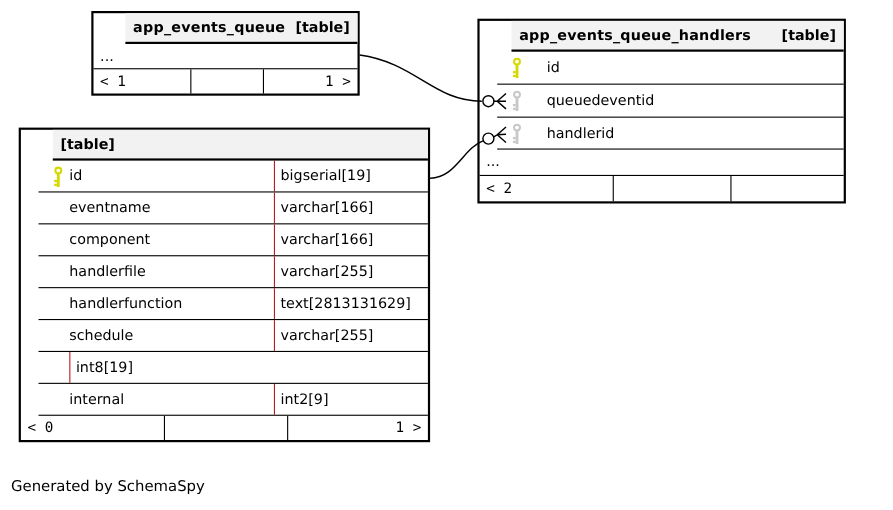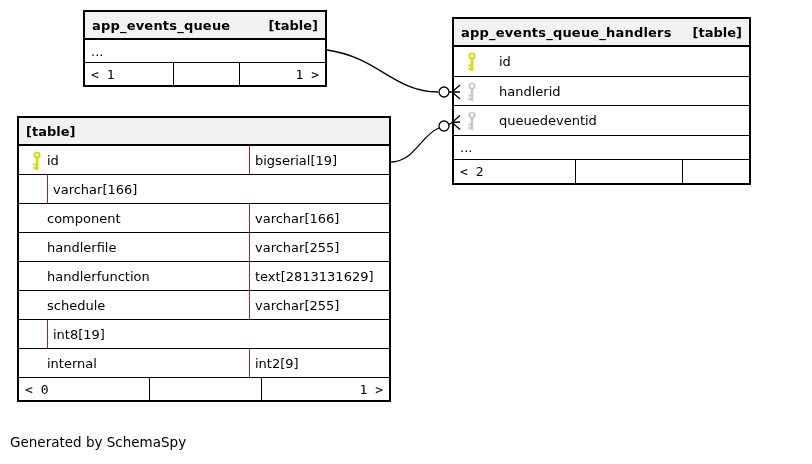--- a/index.html
+++ b/index.html
@@ -18,29 +18,31 @@
     box-sizing:border-box;
   }
   .tbl-header {
     height:28px;
     background:#f2f2f2;
     border-bottom:2px solid #000;
     display:flex; align-items:center; justify-content:space-between;
     padding:0 7px;
     font-size:13px;
     box-sizing:border-box;
+    margin-left:29px;
   }
   .tbl-name { font-weight:bold; letter-spacing:0.2px; }
   .tbl-badge { font-weight:bold; }
   .col-row {
     display:flex; align-items:stretch;
     border-bottom:1px solid #000;
     font-size:13px;
     height:29px;
     box-sizing:border-box;
+    margin-left:16px;
   }
   .t2 .col-row { height:30px; }
   .t2 .col-row.short { height:29px; }
   .keycell {
     flex:0 0 28px;
     padding-left:13px;
     display:flex; align-items:center;
     box-sizing:border-box;
   }
   .t2 .keycell { flex:0 0 45px; }
@@ -79,21 +81,21 @@
   .fcell.align-right { justify-content:flex-end; }
   
   .t1 .fcell.c1 { flex:0 0 89px; }
   .t1 .fcell.c2 { flex:0 0 66px; }
   .t2 .fcell.c1 { flex:0 0 122px; }
   .t2 .fcell.c2 { flex:0 0 107px; }
   .t3 .fcell.c1 { flex:0 0 131px; }
   .t3 .fcell.c2 { flex:0 0 112px; }
 
   #t1 { left:83px;  top:10px;  width:244px; }
-  #t2 { left:452px; top:17px;  width:299px; }
+  #t2 { left:434px; top:17px;  width:335px; }
   #t3 { left:17px;  top:116px; width:374px; }
 
   .key-icon { width:10px; height:19px; display:block; }
 
   .connectors {
     position:absolute; left:0; top:0;
     pointer-events:none;
   }
   .generated-note {
     position:absolute;
@@ -131,47 +133,47 @@
           <circle cx="5" cy="4" r="3.6"></circle>
           <rect x="3.7" y="6.5" width="2.6" height="12.5"></rect>
           <rect x="1.3" y="12.5" width="2.5" height="2.1"></rect>
           <rect x="1.3" y="16" width="2.5" height="2.1"></rect>
         </g>
         <circle cx="5" cy="4" r="1.7" fill="#ffffff"></circle>
       </svg>
     </span>
     <span class="namecell">id</span>
   </div>
+  <div class="col-row">
+    <span class="keycell">
+      <svg class="key-icon" viewBox="0 0 10 19">
+        <g fill="#c8c8c8">
+          <circle cx="5" cy="4" r="3.6"></circle>
+          <rect x="3.7" y="6.5" width="2.6" height="12.5"></rect>
+          <rect x="1.3" y="12.5" width="2.5" height="2.1"></rect>
+          <rect x="1.3" y="16" width="2.5" height="2.1"></rect>
+        </g>
+        <circle cx="5" cy="4" r="1.7" fill="#ffffff"></circle>
+      </svg>
+    </span>
+    <span class="namecell">queuedeventid</span>
+  </div>
   <div class="col-row short">
     <span class="keycell">
       <svg class="key-icon" viewBox="0 0 10 19">
         <g fill="#c8c8c8">
           <circle cx="5" cy="4" r="3.6"></circle>
           <rect x="3.7" y="6.5" width="2.6" height="12.5"></rect>
           <rect x="1.3" y="12.5" width="2.5" height="2.1"></rect>
           <rect x="1.3" y="16" width="2.5" height="2.1"></rect>
         </g>
         <circle cx="5" cy="4" r="1.7" fill="#ffffff"></circle>
       </svg>
     </span>
     <span class="namecell">handlerid</span>
-  </div>
-  <div class="col-row">
-    <span class="keycell">
-      <svg class="key-icon" viewBox="0 0 10 19">
-        <g fill="#c8c8c8">
-          <circle cx="5" cy="4" r="3.6"></circle>
-          <rect x="3.7" y="6.5" width="2.6" height="12.5"></rect>
-          <rect x="1.3" y="12.5" width="2.5" height="2.1"></rect>
-          <rect x="1.3" y="16" width="2.5" height="2.1"></rect>
-        </g>
-        <circle cx="5" cy="4" r="1.7" fill="#ffffff"></circle>
-      </svg>
-    </span>
-    <span class="namecell">queuedeventid</span>
   </div>
   <div class="dots-row">
     <span>...</span>
   </div>
   <div class="tbl-footer">
     <span class="fcell c1">&lt; 2</span>
     <span class="fcell c2"></span>
     <span class="fcell align-right"></span>
   </div>
 </div>
@@ -191,20 +193,21 @@
           <rect x="1.3" y="16" width="2.5" height="2.1"></rect>
         </g>
         <circle cx="5" cy="4" r="1.7" fill="#ffffff"></circle>
       </svg>
     </span>
     <span class="namecell">id</span>
     <span class="typecell">bigserial[19]</span>
   </div>
   <div class="col-row">
     <span class="keycell"></span>
+    <span class="namecell">eventname</span>
     <span class="typecell">varchar[166]</span>
   </div>
   <div class="col-row">
     <span class="keycell"></span>
     <span class="namecell">component</span>
     <span class="typecell">varchar[166]</span>
   </div>
   <div class="col-row">
     <span class="keycell"></span>
     <span class="namecell">handlerfile</span>

